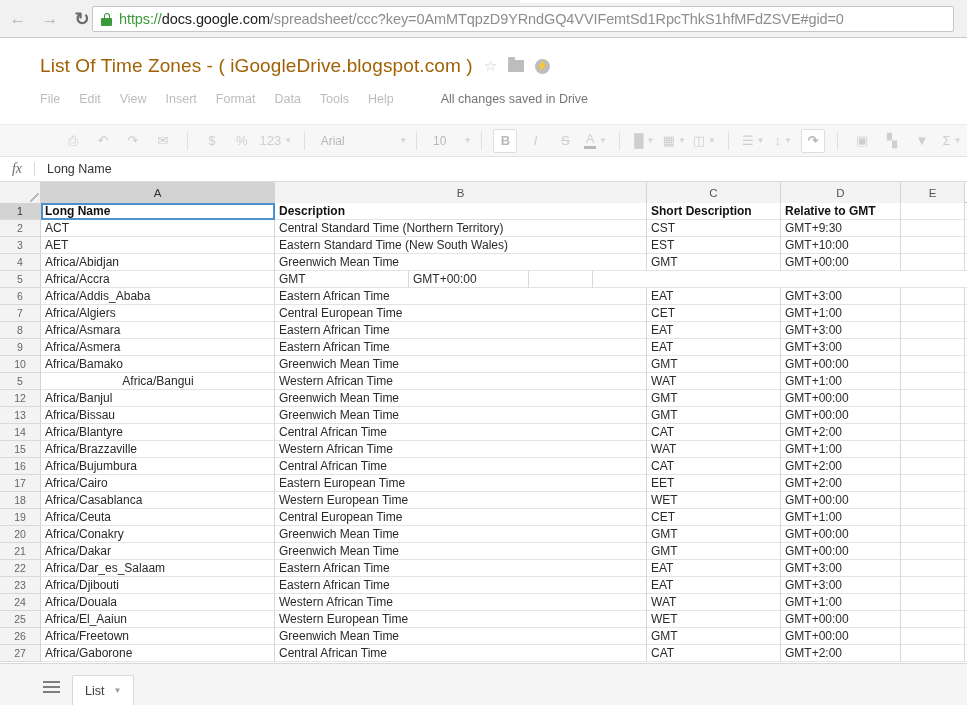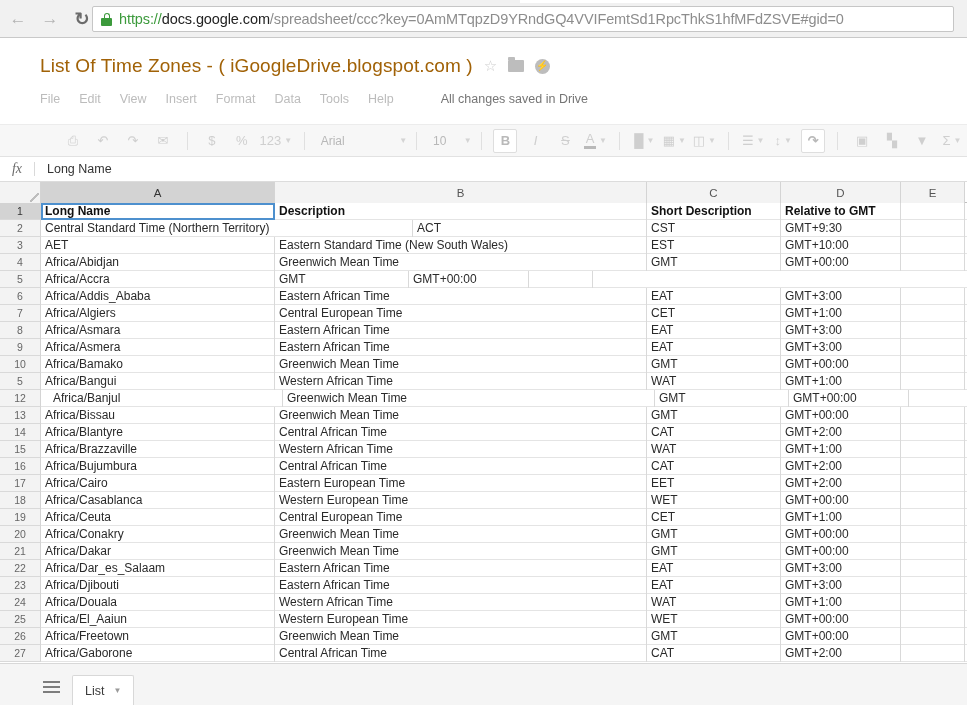--- a/index.html
+++ b/index.html
@@ -418,22 +418,22 @@
         <div class="grid-row">
           <div class="rowhead selected">1</div>
           <div class="cell head active" style="width: 234px;">Long Name</div>
           <div class="cell head" style="width: 372px;">Description</div>
           <div class="cell head" style="width: 134px;">Short Description</div>
           <div class="cell head" style="width: 120px;">Relative to GMT</div>
           <div class="cell head" style="width: 64px;"></div>
         </div>
         <div class="grid-row">
           <div class="rowhead">2</div>
+          <div class="cell" style="width: 234px;">ACT</div>
           <div class="cell" style="width: 372px;">Central Standard Time (Northern Territory)</div>
-          <div class="cell" style="width: 234px;">ACT</div>
           <div class="cell" style="width: 134px;">CST</div>
           <div class="cell" style="width: 120px;">GMT+9:30</div>
           <div class="cell" style="width: 64px;"></div>
         </div>
         <div class="grid-row">
           <div class="rowhead">3</div>
           <div class="cell" style="width: 234px;">AET</div>
           <div class="cell" style="width: 372px;">Eastern Standard Time (New South Wales)</div>
           <div class="cell" style="width: 134px;">EST</div>
           <div class="cell" style="width: 120px;">GMT+10:00</div>
@@ -489,29 +489,29 @@
         <div class="grid-row">
           <div class="rowhead">10</div>
           <div class="cell" style="width: 234px;">Africa/Bamako</div>
           <div class="cell" style="width: 372px;">Greenwich Mean Time</div>
           <div class="cell" style="width: 134px;">GMT</div>
           <div class="cell" style="width: 120px;">GMT+00:00</div>
           <div class="cell" style="width: 64px;"></div>
         </div>
         <div class="grid-row">
           <div class="rowhead">5</div>
-          <div class="cell" style="width: 234px;">Africa/Bangui</div>
+          <div class="cell" style="width: 234px; text-align: center;">Africa/Bangui</div>
           <div class="cell" style="width: 372px;">Western African Time</div>
           <div class="cell" style="width: 134px;">WAT</div>
           <div class="cell" style="width: 120px;">GMT+1:00</div>
           <div class="cell" style="width: 64px;"></div>
         </div>
         <div class="grid-row">
           <div class="rowhead">12</div>
-          <div class="cell" style="width: 234px; margin-left: 8px;">Africa/Banjul</div>
+          <div class="cell" style="width: 234px;">Africa/Banjul</div>
           <div class="cell" style="width: 372px;">Greenwich Mean Time</div>
           <div class="cell" style="width: 134px;">GMT</div>
           <div class="cell" style="width: 120px;">GMT+00:00</div>
           <div class="cell" style="width: 64px;"></div>
         </div>
         <div class="grid-row">
           <div class="rowhead">13</div>
           <div class="cell" style="width: 234px;">Africa/Bissau</div>
           <div class="cell" style="width: 372px;">Greenwich Mean Time</div>
           <div class="cell" style="width: 134px;">GMT</div>

